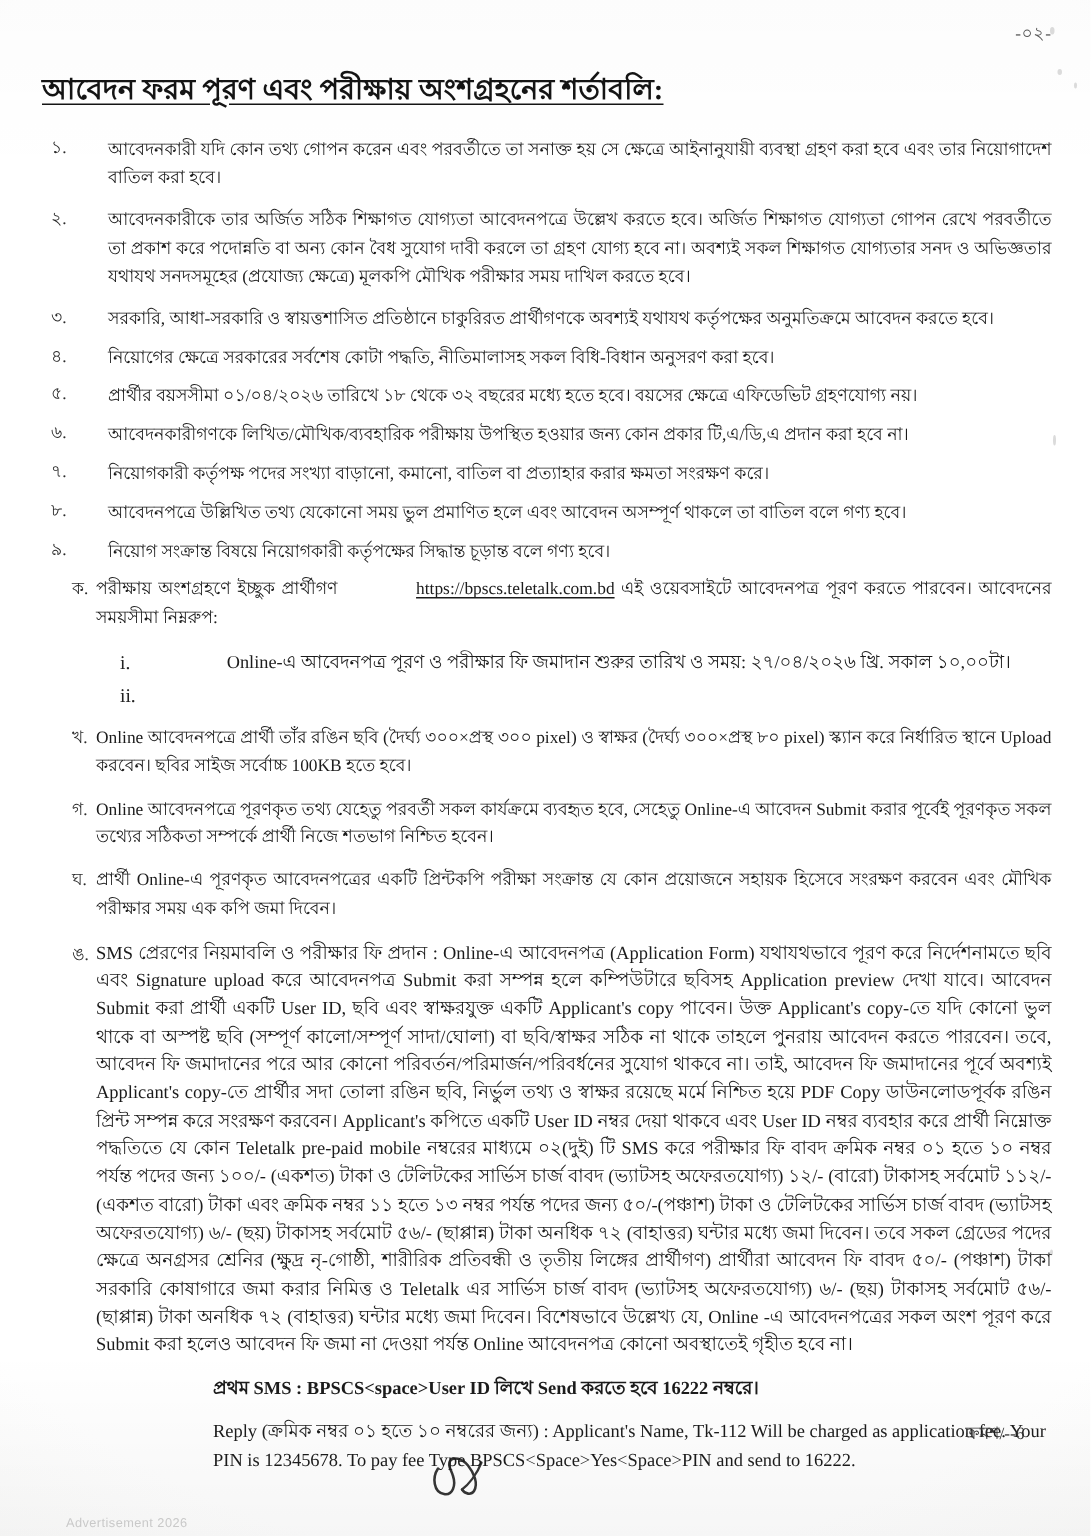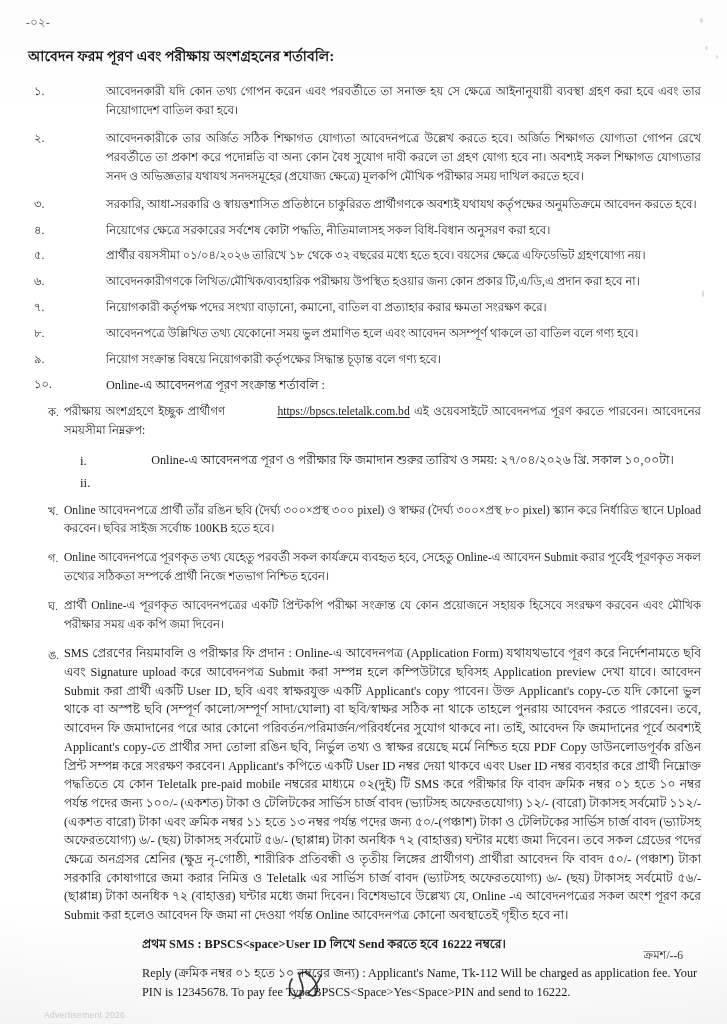--- a/index.html
+++ b/index.html
@@ -33,32 +33,33 @@
   }
 
   .content {
     position: relative;
     z-index: 2;
     padding: 14px 26px 0 26px;
   }
 
   
   .page-number {
-    text-align: left;
+    text-align: right;
     font-size: 11.5px;
     letter-spacing: 0.4px;
     color: #3a3a3a;
     margin: 0 0 12px 0;
     opacity: 0.85;
   }
 
   
   .doc-title {
-    font-size: 14px;
+    font-size: 19px;
     font-weight: bold;
+    text-decoration: underline;
     text-underline-offset: 3px;
     margin: 0 0 14px 2px;
     letter-spacing: 0.1px;
     color: #141414;
   }
 
   
   .cond {
     display: flex;
     align-items: flex-start;
@@ -70,21 +71,20 @@
     padding-left: 8px;
     color: #2a2a2a;
     line-height: 1.55;
   }
   .cond-body {
     flex: 1 1 auto;
     font-size: 11.6px;
     line-height: 1.62;
     text-align: justify;
     color: #1b1b1b;
-    margin-left: 34px;
   }
   .cond-tight { margin-bottom: 7px; }
 
   
   .sub-block { margin-top: 2px; }
   .sub {
     display: flex;
     align-items: flex-start;
     margin-bottom: 10px;
   }
@@ -244,24 +244,20 @@
     <div class="cond cond-tight">
       <div class="cond-num">৮.</div>
       <div class="cond-body">আবেদনপত্রে উল্লিখিত তথ্য যেকোনো সময় ভুল প্রমাণিত হলে এবং আবেদন অসম্পূর্ণ থাকলে তা বাতিল বলে গণ্য হবে।</div>
     </div>
 
     <div class="cond cond-tight">
       <div class="cond-num">৯.</div>
       <div class="cond-body">নিয়োগ সংক্রান্ত বিষয়ে নিয়োগকারী কর্তৃপক্ষের সিদ্ধান্ত চূড়ান্ত বলে গণ্য হবে।</div>
     </div>
 
-    <div class="cond cond-tight">
-      <div class="cond-num">১০.</div>
-      <div class="cond-body" style="font-size:12.2px;">Online-এ আবেদনপত্র পূরণ সংক্রান্ত শর্তাবলি :</div>
-    </div>
 
     <div class="sub-block">
 
       <div class="sub">
         <div class="sub-label">ক.</div>
         <div class="sub-body"><span>পরীক্ষায় অংশগ্রহণে ইচ্ছুক প্রার্থীগণ </span><a href="#" class="lat" style="color:#1b1b1b; text-decoration:underline; text-underline-offset:2px;padding-left:48px;">https://bpscs.teletalk.com.bd</a><span> এই ওয়েবসাইটে আবেদনপত্র পূরণ করতে পারবেন। আবেদনের সময়সীমা নিম্নরুপ:</span></div>
       </div>
 
       <div class="roman-list">
         <div class="roman-row">

